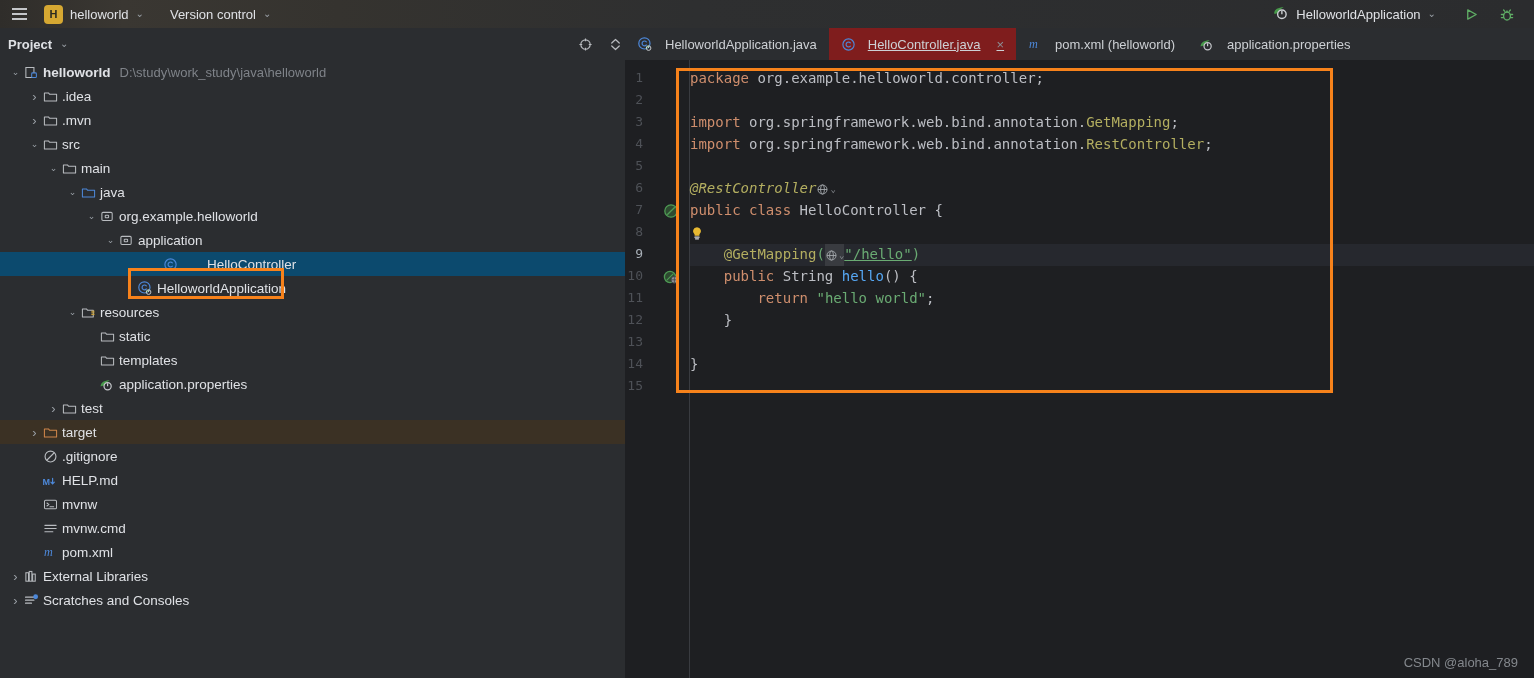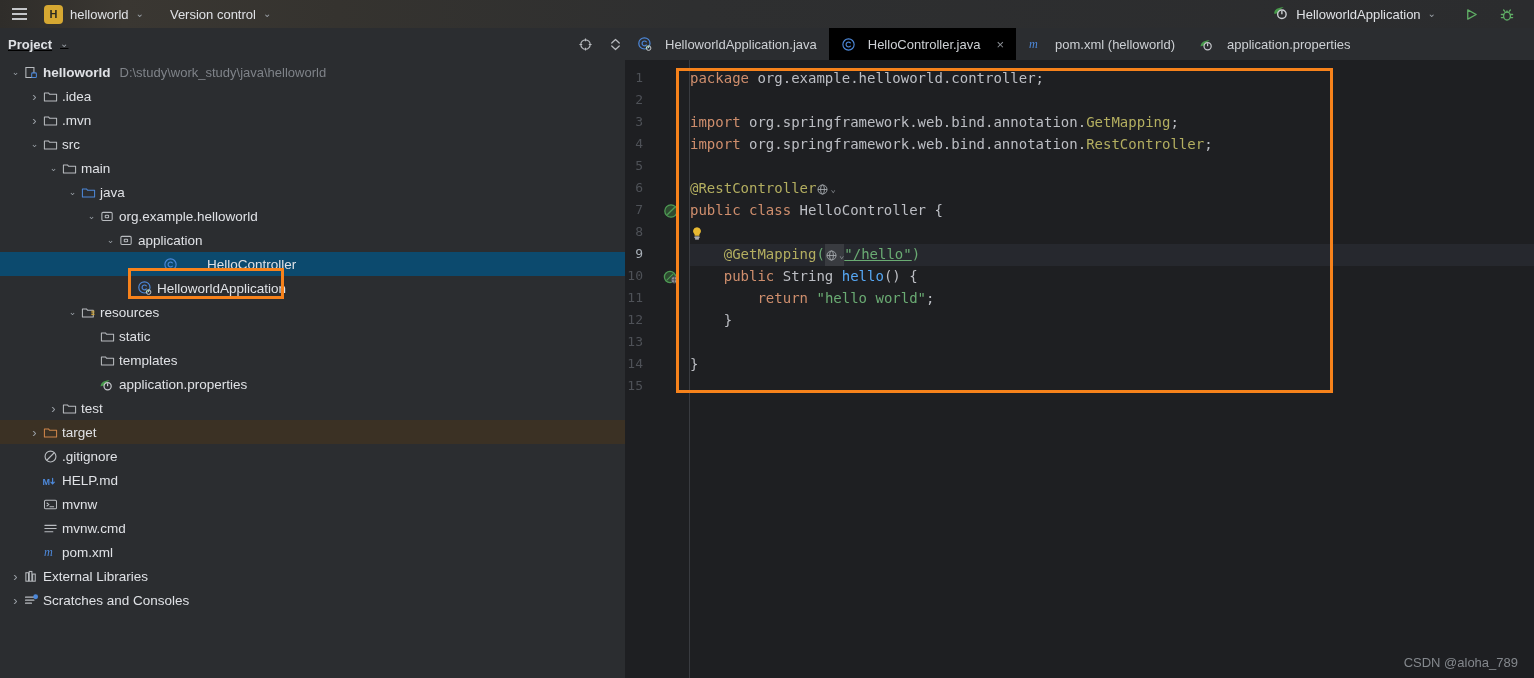--- a/index.html
+++ b/index.html
@@ -39,21 +39,20 @@
   }
   #run-btn { position:absolute; right: 52px; top: 4px; width: 22px; height: 21px;
      display:flex; align-items:center; justify-content:center; cursor:pointer; }
   #debug-btn { position:absolute; right: 16px; top: 4px; width: 22px; height: 21px;
      display:flex; align-items:center; justify-content:center; cursor:pointer; }
 
   
   #project-panel {
     position: absolute; left: 0; top: 28px; width: 724px; height: 650px;
     background: #2b2d30;
-    text-decoration: underline;
   }
   #project-header {
     position: relative; height: 32px; display: flex; align-items: center;
     padding-left: 8px;
   }
   #project-title { color: #dfe1e5; font-size: 13px; font-weight: 700; }
   #project-header .chev { margin-left: 8px; }
   #panel-tools { position: absolute; right: 10px; top: 0; height: 32px;
     display: flex; align-items: center; gap: 13px; }
   .tool-ic { width: 17px; height: 17px; display:flex; align-items:center;
@@ -75,21 +74,21 @@
   .lbl.bold { font-weight: 700; }
   .path { color: #7f8389; font-size: 13px; margin-left: 9px; }
 
   
   #editor-area { position: absolute; left: 625px; top: 28px;
      width: 909px; height: 650px; background: #1e1f22; }
   #tabbar { position: relative; height: 32px; display: flex; align-items: center;
     background: #2b2d30; }
   .etab { height: 32px; display: flex; align-items: center; gap: 12px;
     padding: 0 12px; cursor: pointer; font-size: 13px; color: #cdd0d4; }
-  .etab.active { background: #000000; }
+  .etab.active { background: #7f1d1d; text-decoration: underline; }
   .tab-x { color: #8c9096; font-size: 13px; margin-left: 4px; }
 
   #code-pane { position: absolute; left: 0; top: 32px; width: 909px;
      height: 618px; background: #1e1f22; }
   #gutter { position: absolute; left: 0; top: 0; width: 65px; height: 618px; }
   #gutter-line { position: absolute; left: 64px; top: 0; width: 1px;
      height: 618px; background: #393b40; }
   .ln { position: absolute; right: 47px; color: #4e5157;
     font-size: 13px; font-family: "DejaVu Sans Mono", monospace; }
   .ln.cur { color: #a9b0b8; }
@@ -501,21 +500,21 @@
           </svg></div>
       </div>
     <div id="gutter-line"></div>
     <div id="code">
         <div class="hl-line" style="top: 184px;"></div>
         <div class="cl" style="top: 7px; text-align: right;"><span class="k">package</span><span class="pk"> org.example.helloworld.controller;</span></div>
         <div class="cl" style="top: 29px;"></div>
         <div class="cl" style="top: 51px;"><span class="k">import</span><span class="imp"> org.springframework.web.bind.annotation.</span><span class="impc">GetMapping</span><span class="pk">;</span></div>
         <div class="cl" style="top: 73px;"><span class="k">import</span><span class="imp"> org.springframework.web.bind.annotation.</span><span class="impc">RestController</span><span class="pk">;</span></div>
         <div class="cl" style="top: 95px;"></div>
-        <div class="cl" style="top: 117px;"><span class="anno">@RestController</span><span class="inline-chip"><svg width="13" height="13" viewBox="0 0 16 16">
+        <div class="cl" style="top: 117px; font-style: italic;"><span class="anno">@RestController</span><span class="inline-chip"><svg width="13" height="13" viewBox="0 0 16 16">
               <circle cx="8" cy="8" r="5.6" fill="none" stroke="#a4a8ad" stroke-width="1.1"></circle>
               <ellipse cx="8" cy="8" rx="2.4" ry="5.6" fill="none" stroke="#a4a8ad" stroke-width="1.1"></ellipse>
               <path d="M2.4 8h11.2" stroke="#a4a8ad" stroke-width="1.1"></path>
             </svg><span style="color:#8b8f95;font-size:9px">⌄</span></span></div>
         <div class="cl" style="top: 139px;"><span class="k">public class</span><span class="cls"> HelloController {</span></div>
         <div class="cl" style="top: 161px;"></div>
         <div class="cl" style="top: 183px;"><span class="anno">    @GetMapping</span><span class="par">(</span><span class="inline-chip" style="background: rgb(57, 59, 64);"><svg width="13" height="13" viewBox="0 0 16 16">
               <circle cx="8" cy="8" r="5.6" fill="none" stroke="#a4a8ad" stroke-width="1.1"></circle>
               <ellipse cx="8" cy="8" rx="2.4" ry="5.6" fill="none" stroke="#a4a8ad" stroke-width="1.1"></ellipse>
               <path d="M2.4 8h11.2" stroke="#a4a8ad" stroke-width="1.1"></path>

